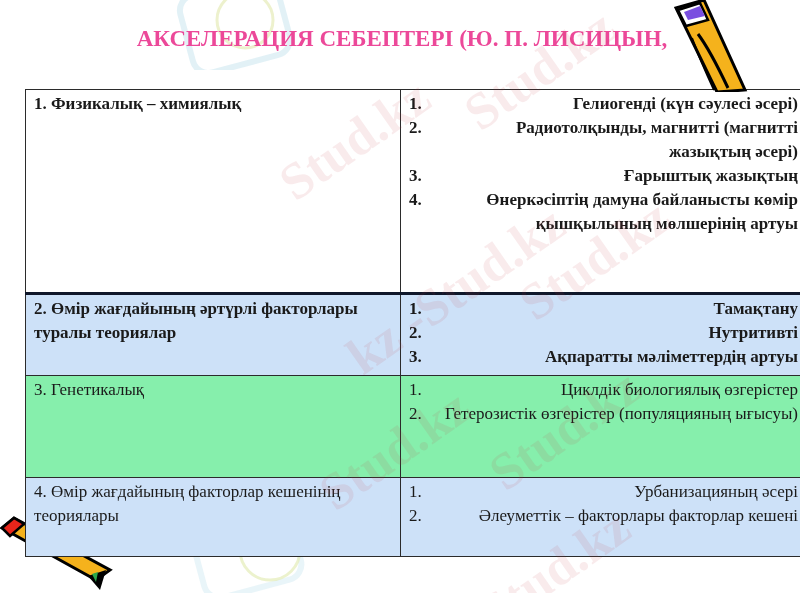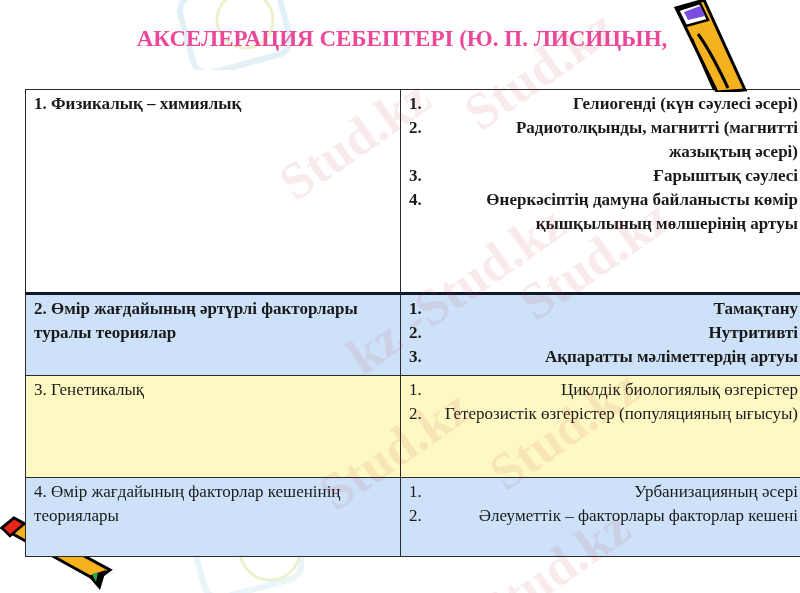--- a/index.html
+++ b/index.html
@@ -19,21 +19,21 @@
     border-collapse: collapse; table-layout: fixed;
   }
   .slide-table td {
     border: 1.5px solid #2b2b2b; vertical-align: top;
     font-size: 17px; line-height: 24px; padding: 2px 6px 0 8px;
   }
   .slide-table td.left { width: 360px; }
   .row-1 td { background: #ffffff; height: 200px; font-weight: bold; }
   .row-1 { border-bottom: 3px solid #111; }
   .row-2 td { background: #cde1f8; height: 78px; font-weight: bold; }
-  .row-3 td { background: #fef9c3; height: 99px; }
+  .row-3 td { background: #86efac; height: 99px; }
   .row-4 td { background: #cde1f8; height: 76px; margin-left: 12px; }
   .row-1 td { border-bottom: 3px solid #0f172a; }
   ol.items { margin: 0; padding: 0 0 0 0; list-style: none; }
   ol.items li { display: flex; }
   ol.items li .num { width: 31px; flex: none; }
   ol.items li .txt { flex: 1; text-align: right; }
   .watermark { position: absolute; pointer-events: none; }
   .wm-text {
     position: absolute; font-family: "Liberation Serif", serif; font-weight: bold;
     font-size: 52px; color: rgba(200, 60, 70, 0.10); transform: rotate(-35deg);
@@ -75,21 +75,21 @@
         <li>
               <span class="num">1.</span>
               <span class="txt">Гелиогенді (күн сәулесі әсері)</span>
             </li>
         <li>
               <span class="num">2.</span>
               <span class="txt">Радиотолқынды, магнитті (магнитті жазықтың әсері)</span>
             </li>
         <li>
               <span class="num">3.</span>
-              <span class="txt">Ғарыштық сәулесі</span>
+              <span class="txt">Ғарыштық жазықтың</span>
             </li>
         <li>
               <span class="num">4.</span>
               <span class="txt">Өнеркәсіптің дамуна байланысты көмір қышқылының мөлшерінің артуы</span>
             </li>
       </ol>
     </td>
   </tr>
   <tr class="row-2">
     <td class="left">2. Өмір жағдайының әртүрлі факторлары туралы теориялар</td>

